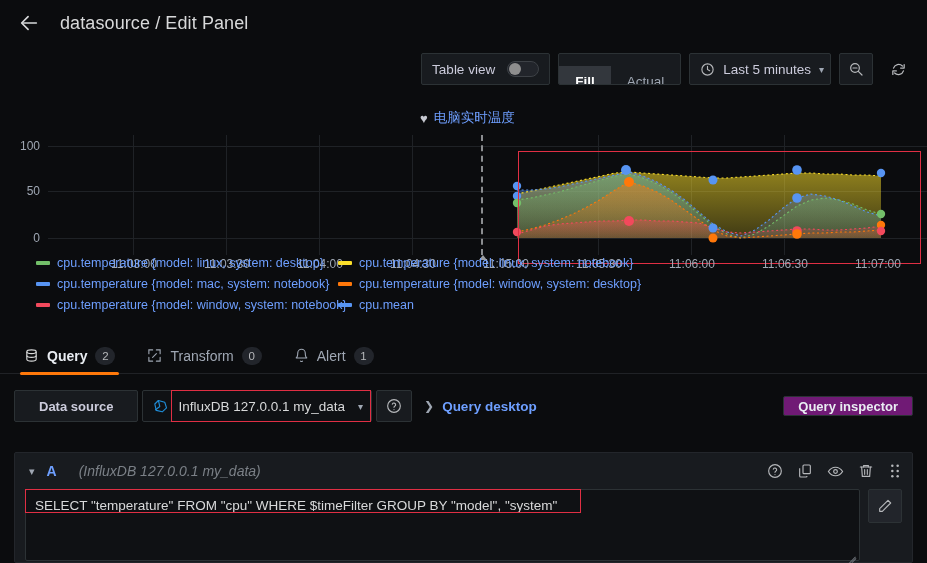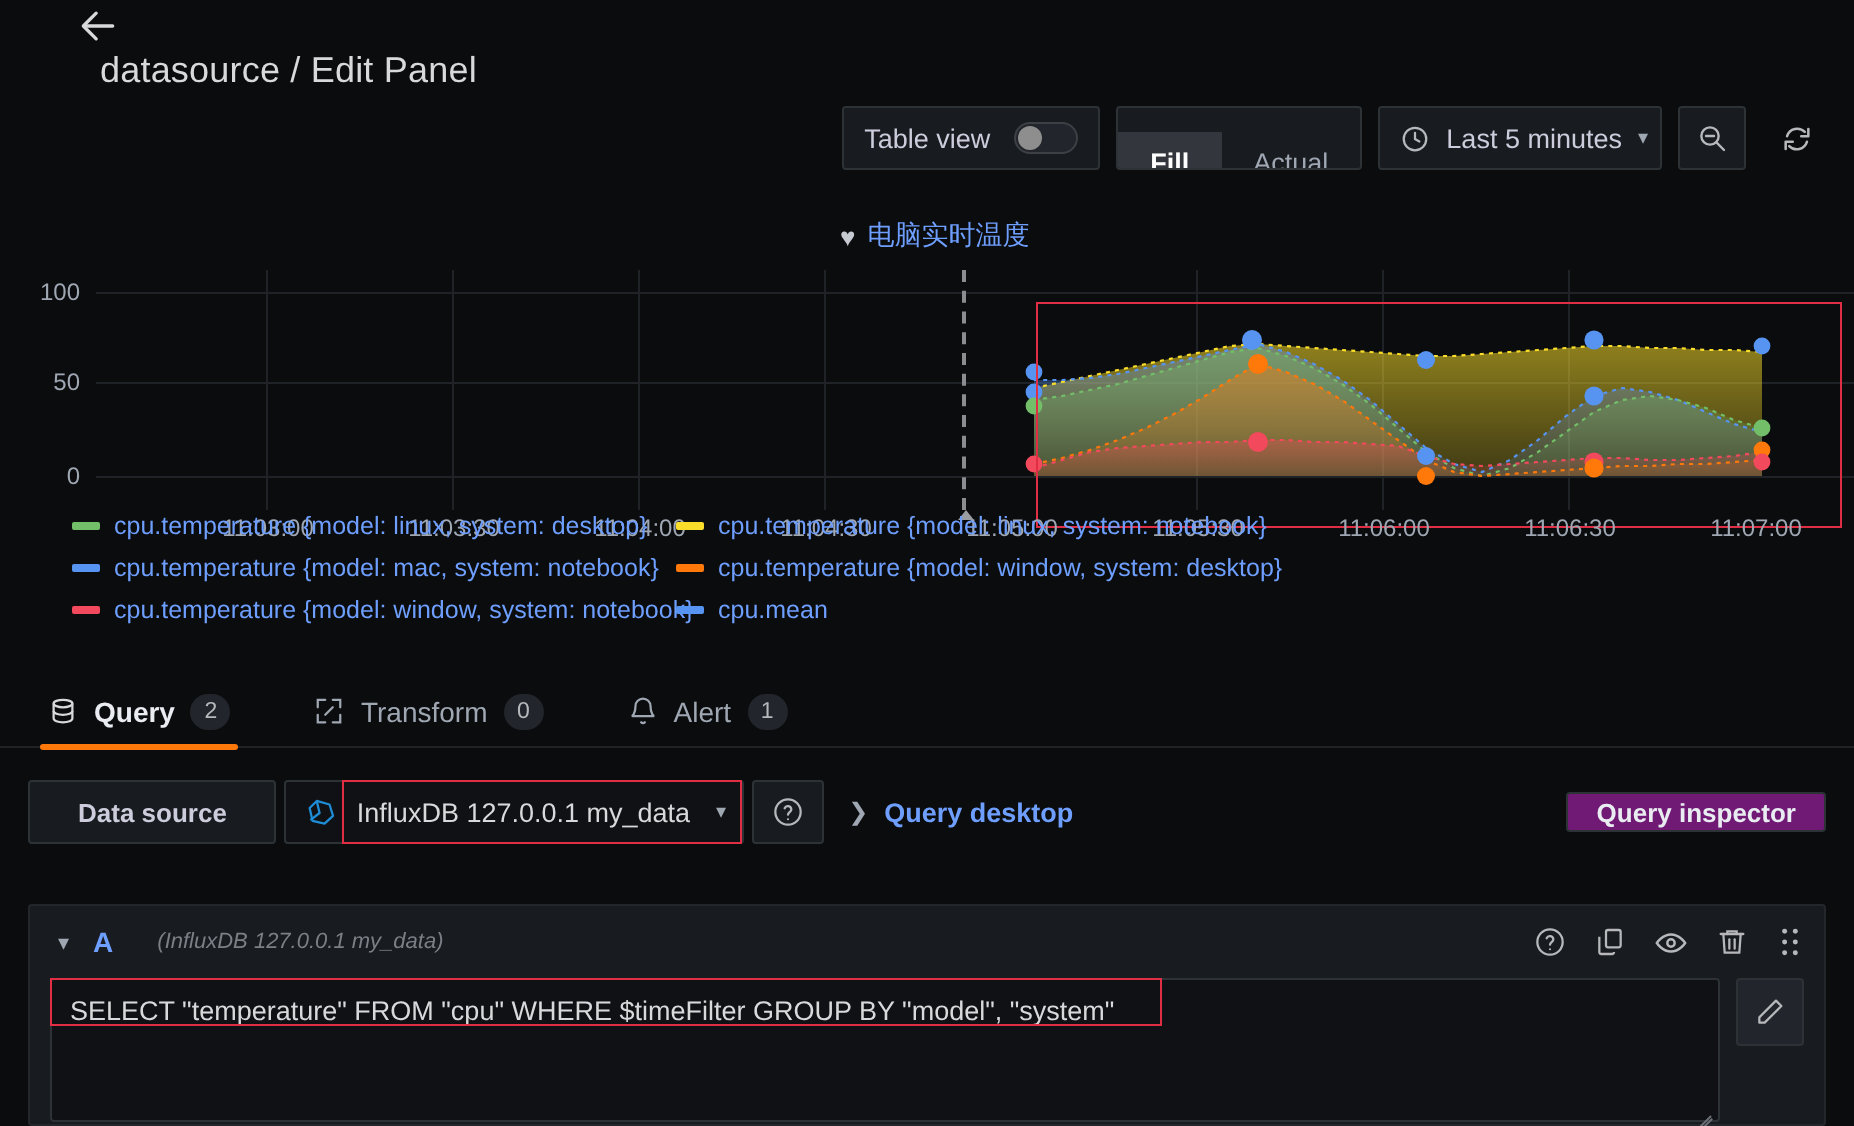--- a/index.html
+++ b/index.html
@@ -6,21 +6,21 @@
   html, body {
     width: 927px; height: 563px;
     background: #0b0c0e;
     font-family: "Liberation Sans", sans-serif;
     color: #ccccdc;
     overflow: hidden;
   }
   .app { position: relative; width: 927px; height: 563px; }
 
   
-  .header { display: flex; height: 46px; padding-left: 34px; flex-direction: column; }
+  .header { display: flex; align-items: center; height: 46px; padding-left: 14px; }
   .back-btn {
     width: 30px; height: 30px; display: flex; align-items: center; justify-content: center;
     cursor: pointer; color: #d8d9da;
   }
   .back-btn svg { display: block; }
   .breadcrumb { margin-left: 16px; font-size: 18px; color: #d8d9da; letter-spacing: .1px; }
 
   
   .toolbar {
     position: absolute; top: 53px; right: 12px;
@@ -96,21 +96,21 @@
     overflow: hidden;
   }
   .legend-row { display: flex; height: 21px; align-items: center; }
   .leg-item { display: flex; align-items: center; gap: 7px; }
   .leg-item .sw { width: 14px; height: 4px; border-radius: 1px; flex: none; }
   .leg-item .nm { font-size: 12.5px; color: #6e9fff; white-space: nowrap; }
 
   
   .tabs {
     position: absolute; top: 338px; left: 0; width: 927px; height: 36px;
-    display: flex; align-items: center; padding-left: 24px; gap: 42px;
+    display: flex; align-items: center; padding-left: 24px; gap: 32px;
     border-bottom: 1px solid #202226;
   }
   .tab { display: flex; align-items: center; gap: 8px; height: 36px; cursor: pointer; position: relative; }
   .tab .tlabel { font-size: 14px; color: #9fa7b3; }
   .tab.active .tlabel { color: #e9edf2; font-weight: bold; }
   .tab .ticon { color: #9fa7b3; display: flex; }
   .tab.active .ticon { color: #d8d9da; }
   .badge {
     min-width: 20px; height: 18px; border-radius: 9px; background: #22252b;
     font-size: 11.5px; color: #b6b8bb; display: flex; align-items: center; justify-content: center;
@@ -151,21 +151,21 @@
   }
 
   
   .query-card {
     position: absolute; top: 452px; left: 14px; right: 14px; bottom: 0;
     background: #181b1f; border: 1px solid #23262b; border-radius: 2px;
   }
   .q-head { height: 36px; display: flex; align-items: center; padding: 0 10px 0 14px; gap: 12px; }
   .q-head .caret { color: #9fa7b3; font-size: 11px; cursor: pointer; }
   .q-head .qid { font-size: 14px; color: #6e9fff; font-weight: bold; }
-  .q-head .qds { font-size: 11px; color: #7b8087; font-style: italic; margin-left: 10px; }
+  .q-head .qds { font-size: 14px; color: #7b8087; font-style: italic; margin-left: 10px; }
   .q-head .acts { margin-left: auto; display: flex; align-items: center; gap: 14px; color: #b6b8bb; }
   .q-head .acts > span { cursor: pointer; display: flex; }
   .q-body { position: relative; padding: 0 10px 10px 10px; display: flex; gap: 8px; }
   .q-textarea-wrap { position: relative; flex: 1; }
   .q-textarea {
     width: 100%; height: 72px; background: #0f1114; border: 1px solid #2c3235; border-radius: 2px;
     color: #d8d9da; font-family: "Liberation Sans", sans-serif; font-size: 13.5px;
     padding: 7px 9px; resize: none; line-height: 17px;
   }
   .ta-redline { position: absolute; left: 0; top: 0; height: 24px; border: 1px solid #e02f44; pointer-events: none; }

